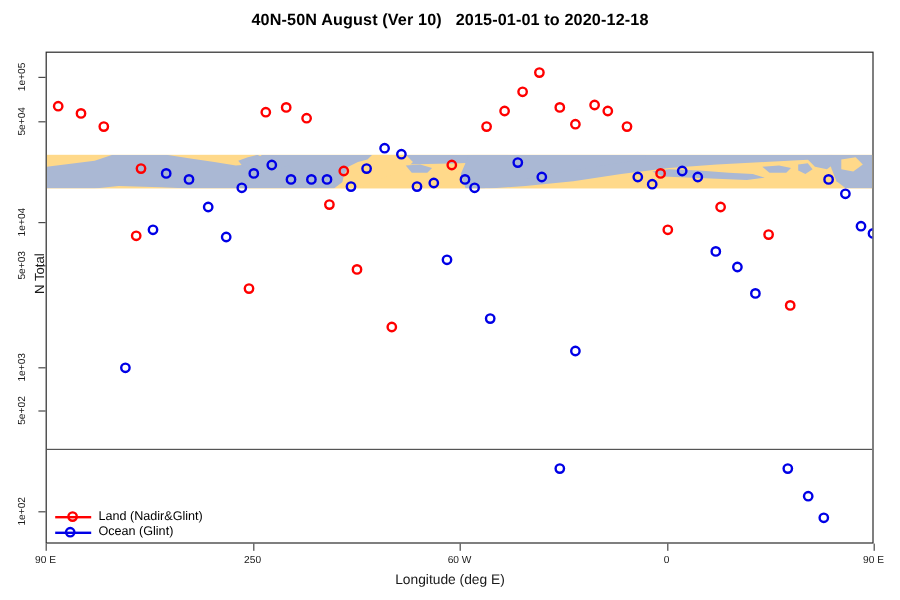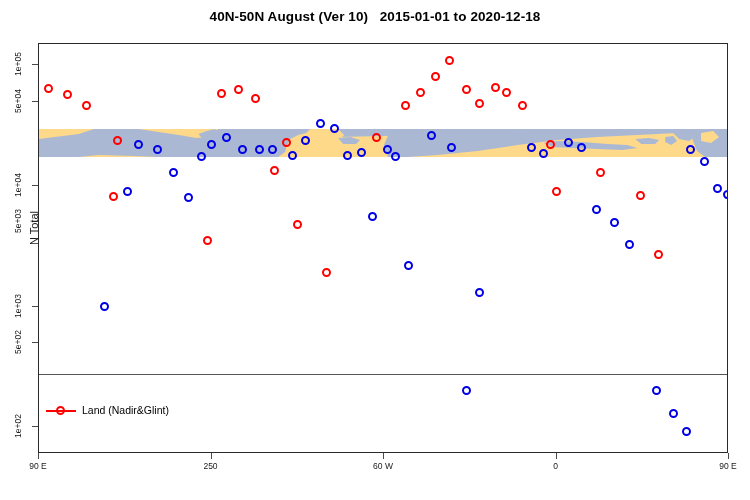--- a/index.html
+++ b/index.html
@@ -144,21 +144,21 @@
     width: 750px;
     text-align: center;
     font-size: 11.5px;
     color: #1a1a1a;
   }
 
   
   #legend {
     position: absolute;
     left: 46px;
-    top: 404px;
+    top: 424px;
     font-size: 10.5px;
     color: #000000;
     line-height: 13px;
   }
   .legend-row {
     display: flex;
     align-items: center;
     height: 13px;
     white-space: nowrap;
   }
@@ -328,24 +328,32 @@
       <div class="xtl" style="left: 38px;">90 E</div>
       <div class="xtick" style="left: 210.5px;"></div>
       <div class="xtl" style="left: 210.5px;">250</div>
       <div class="xtick" style="left: 383px;"></div>
       <div class="xtl" style="left: 383px;">60 W</div>
       <div class="xtick" style="left: 555.5px;"></div>
       <div class="xtl" style="left: 555.5px;">0</div>
       <div class="xtick" style="left: 728px;"></div>
       <div class="xtl" style="left: 728px;">90 E</div>
     </div>
+  <div id="x-axis-label">Longitude (deg E)</div>
 
   <div id="legend">
     <div class="legend-row">
       <span class="legend-key land">
         <span class="bar"></span>
           <span class="mk"></span>
       </span>
       <span class="legend-label">Land (Nadir&amp;Glint)</span>
     </div>
+    <div class="legend-row">
+      <span class="legend-key ocean">
+        <span class="bar"></span>
+          <span class="mk"></span>
+      </span>
+      <span class="legend-label">Ocean (Glint)</span>
+    </div>
   </div>
 
 </div>
 
 </body></html>

